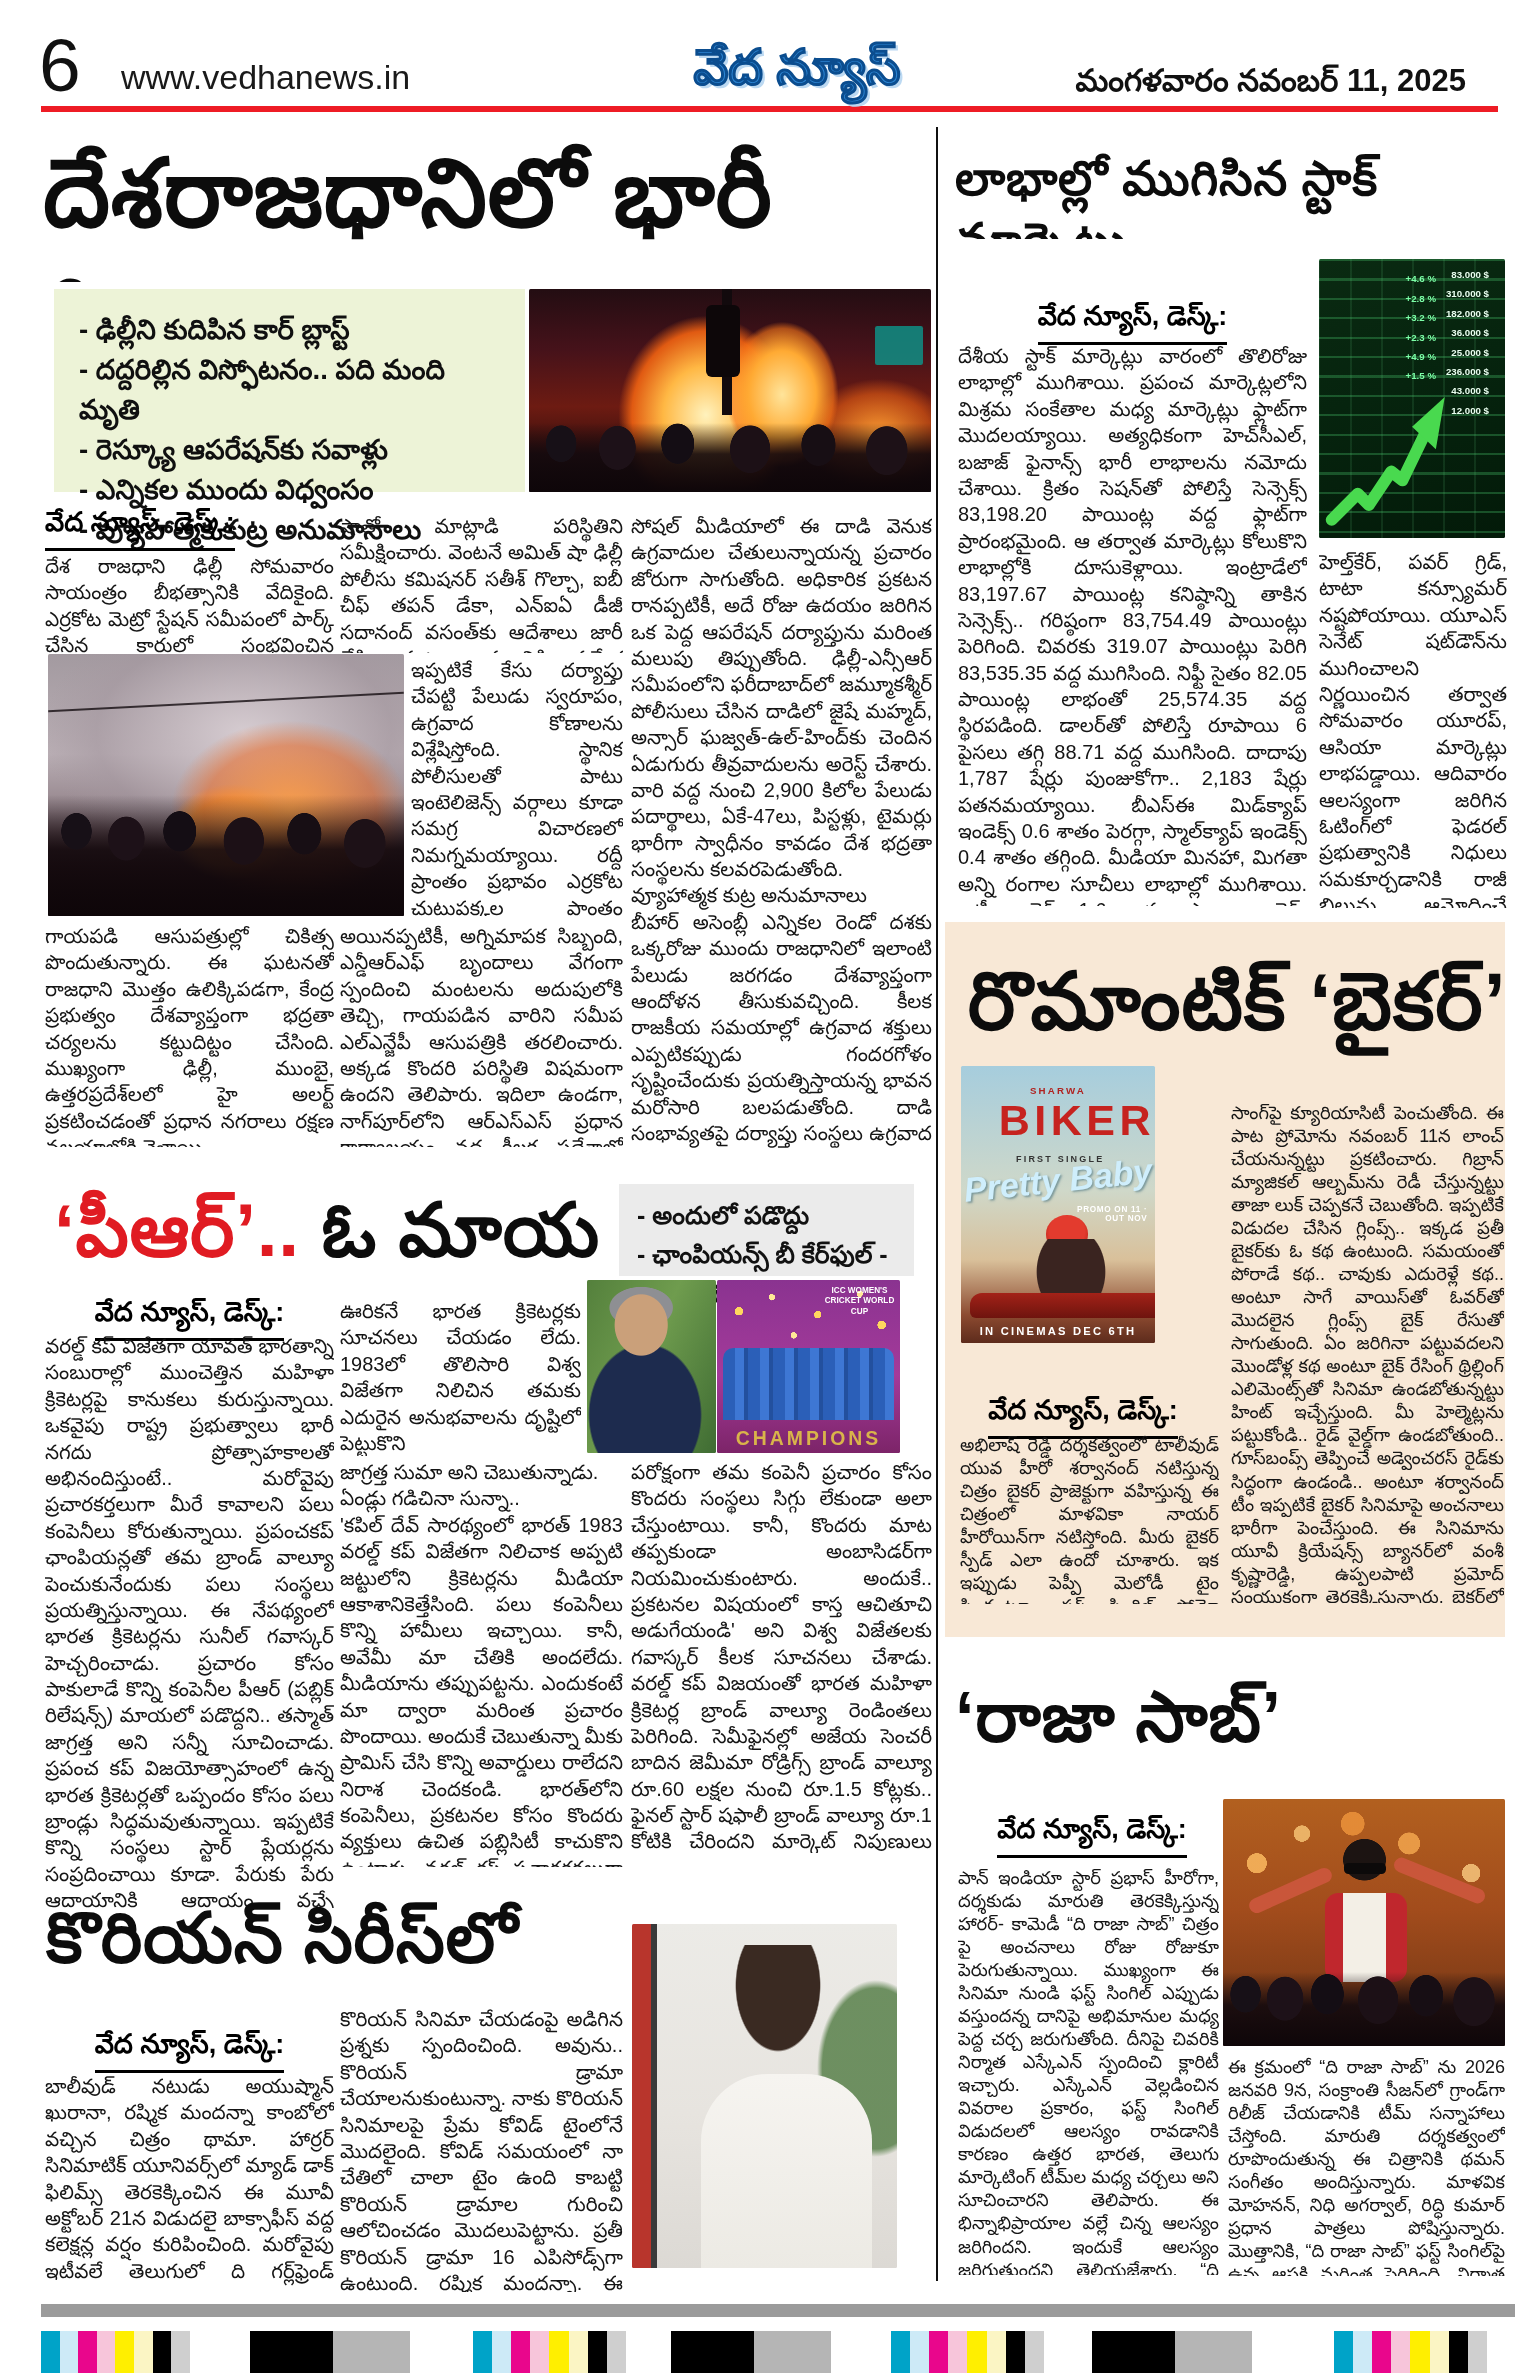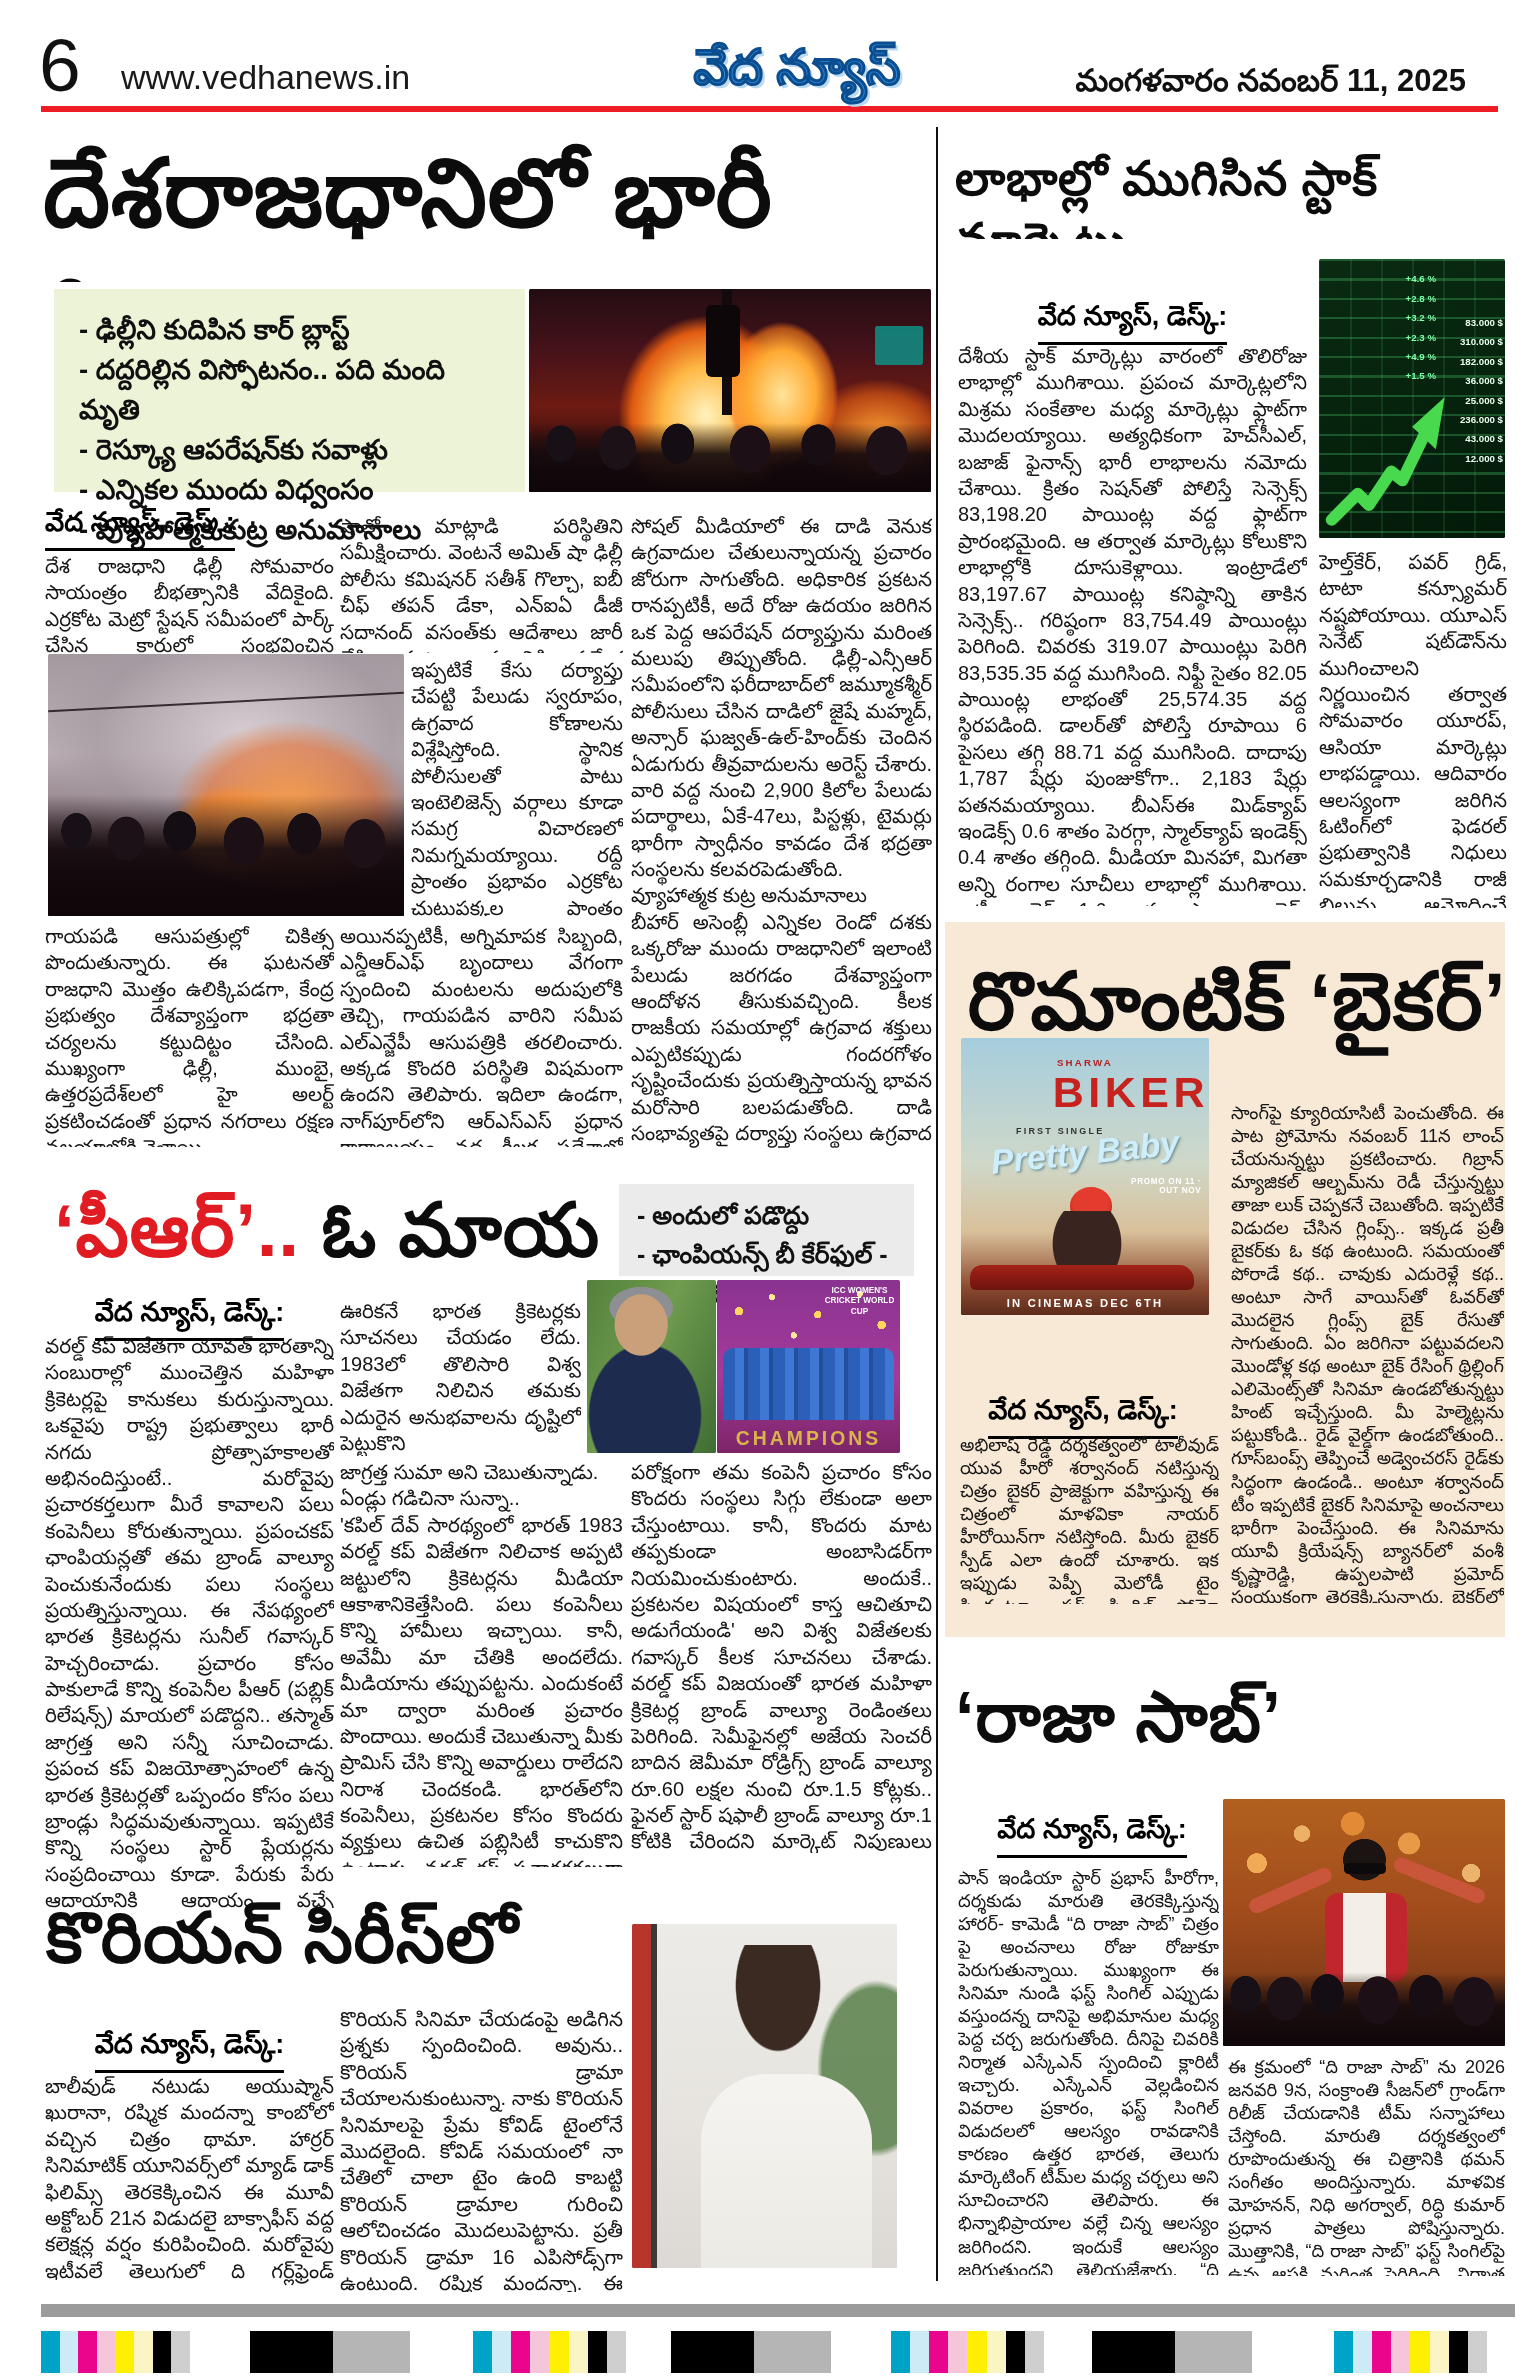--- a/index.html
+++ b/index.html
@@ -167,39 +167,39 @@
   <div class="abs byline center" style="left:958px;top:301px;width:349px;"><span>వేద న్యూస్, డెస్క్:</span></div>
   <div class="abs txt" style="left:958px;top:343px;width:349px;height:563px;">దేశీయ స్టాక్ మార్కెట్లు వారంలో తొలిరోజు లాభాల్లో ముగిశాయి. ప్రపంచ మార్కెట్లలోని మిశ్రమ సంకేతాల మధ్య మార్కెట్లు ఫ్లాట్‌గా మొదలయ్యాయి. అత్యధికంగా హెచ్‌సీఎల్, బజాజ్ ఫైనాన్స్ భారీ లాభాలను నమోదు చేశాయి. క్రితం సెషన్‌తో పోలిస్తే సెన్సెక్స్ 83,198.20 పాయింట్ల వద్ద ఫ్లాట్‌గా ప్రారంభమైంది. ఆ తర్వాత మార్కెట్లు కోలుకొని లాభాల్లోకి దూసుకెళ్లాయి. ఇంట్రాడేలో 83,197.67 పాయింట్ల కనిష్ఠాన్ని తాకిన సెన్సెక్స్.. గరిష్ఠంగా 83,754.49 పాయింట్లు పెరిగింది. చివరకు 319.07 పాయింట్లు పెరిగి 83,535.35 వద్ద ముగిసింది. నిఫ్టీ సైతం 82.05 పాయింట్ల లాభంతో 25,574.35 వద్ద స్థిరపడింది. డాలర్‌తో పోలిస్తే రూపాయి 6 పైసలు తగ్గి 88.71 వద్ద ముగిసింది. దాదాపు 1,787 షేర్లు పుంజుకోగా.. 2,183 షేర్లు పతనమయ్యాయి. బీఎస్ఈ మిడ్‌క్యాప్ ఇండెక్స్ 0.6 శాతం పెరగ్గా, స్మాల్‌క్యాప్ ఇండెక్స్ 0.4 శాతం తగ్గింది. మీడియా మినహా, మిగతా అన్ని రంగాల సూచీలు లాభాల్లో ముగిశాయి. ఐటీ ఇండెక్స్ 1.6 శాతం, ఫార్మా ఇండెక్స్ దాదాపు 1 శాతం, మెటల్ ఇండెక్స్ 0.6 శాతం పెరిగాయి. నిఫ్టీలో ఇన్ఫోసిస్, హెచ్‌సీఎల్ టెక్నాలజీస్, గ్రాసిమ్ ఇండస్ట్రీస్, బజాజ్ ఫైనాన్స్, విప్రో లాభాలను ఆర్జించగా.. ట్రెంట్, అపోలో హాస్పిటల్స్, మ్యాక్స్</div>
 
   <div class="abs photo stockphoto" style="left:1319px;top:259px;width:186px;height:279px;">
     <div class="abs stocknum" style="left:72px;top:10.4px;width:45px;">+4.6 %
 +2.8 %
 +3.2 %
 +2.3 %
 +4.9 %
 +1.5 %</div>
-    <div class="abs stocknum stockprice" style="right:2px;top:6px;width:58px;margin-top:48px;">83.000 $
+    <div class="abs stocknum stockprice" style="right:16px;top:6px;width:58px;">83.000 $
 310.000 $
 182.000 $
 36.000 $
 25.000 $
 236.000 $
 43.000 $
 12.000 $</div>
     <svg class="abs" style="left:4.5px;bottom:7.5px;" width="127" height="186" viewBox="0 0 170 250">
       <polyline points="10,235 45,200 60,215 90,170 105,182 135,120" fill="none" stroke="#49d94f" stroke-width="16" stroke-linejoin="round" stroke-linecap="round"></polyline>
       <polygon points="118,110 162,70 150,140" fill="#49d94f"></polygon>
     </svg>
   </div>
   <div class="abs txt" style="left:1319px;top:549px;width:188px;height:359px;">హెల్త్‌కేర్, పవర్ గ్రిడ్, టాటా కన్స్యూమర్ నష్టపోయాయి. యూఎస్ సెనేట్ షట్‌డౌన్‌ను ముగించాలని నిర్ణయించిన తర్వాత సోమవారం యూరప్, ఆసియా మార్కెట్లు లాభపడ్డాయి. ఆదివారం ఆలస్యంగా జరిగిన ఓటింగ్‌లో ఫెడరల్ ప్రభుత్వానికి నిధులు సమకూర్చడానికి రాజీ బిల్లును ఆమోదించే ప్రక్రియను సెనేట్ ప్రారంభించింది. అయితే, డెమొక్రాట్లు అభ్యంతరం వ్యక్తం చేసి ప్రక్రియను ఆలస్యం చేస్తే తుది ఆమోదం చాలా రోజులు పట్టే అవకాశం ఉంది. డిసెంబర్ మధ్య నాటికి గడువు ముగిసే ఆరోగ్య సంరక్షణ పన్ను క్రెడిట్‌ను పొడిగించడంపై సెనేట్ ఓటు వేసే అవకాశం ఉంది. సుదీర్ఘంగా కొనసాగుతున్న షట్‌డౌన్ ముగిసిపోతుందన్న అంచనాల మధ్య ఎస్అండ్‌పీ500 అంచనాను 0.7 శాతం పెంచాయి. డౌ జోన్స్ ఇండస్ట్రియల్ యావరేజ్ అంచనా 0.1 శాతం పెరిగింది. జర్మనీ డాక్స్ 1.4 శాతం పెరిగి 23,891.71 చేరగా.. పారిస్ సీఏసీ 40 0.9 శాతం పెరిగి 8,024.23.. బ్రిటన్ ఎఫ్‌టీఎస్ఈ-100 0.5 శాతం పెరిగి 9,729.77కి చేరుకుంది.</div>
 
   <div class="abs creambox" style="left:945px;top:922px;width:560px;height:715px;"></div>
   <div class="abs headline" style="left:955px;top:952px;width:540px;height:112px;font-size:80px;text-align:center;line-height:1.25;margin-left:12px;">రొమాంటిక్ ‘బైకర్’</div>
 
-  <div class="abs photo poster" style="left:961px;top:1038px;width:248px;height:277px;">
+  <div class="abs photo poster" style="left:961px;top:1066px;width:194px;height:277px;">
     <div class="abs" style="left:0;top:19.4px;width:100%;text-align:center;font-size:9.7px;font-weight:bold;color:#b02320;letter-spacing:2.2px;">SHARWA</div>
     <div class="abs" style="left:0;top:30px;width:100%;text-align:right;font-size:43px;font-weight:900;color:#c6231f;letter-spacing:4.5px;">BIKER</div>
     <div class="abs" style="left:15px;top:88px;font-size:9px;font-weight:bold;color:#333;letter-spacing:2.2px;margin-left:40px;">FIRST SINGLE</div>
     <div class="abs" style="left:0;top:95px;width:100%;text-align:center;font-size:34px;font-style:italic;font-weight:bold;color:#cfeefc;transform:rotate(-6deg);text-shadow:1.5px 1.5px 2.2px rgba(40,90,110,.5);">Pretty Baby</div>
     <div class="abs" style="right:7.5px;top:139px;width:89px;text-align:right;font-size:8.2px;font-weight:bold;color:#fff;letter-spacing:0.7px;">PROMO ON 11 · OUT NOV</div>
     <div class="abs" style="left:44%;top:149px;width:42px;height:37px;background:radial-gradient(circle at 50% 45%,#e33b2e 60%,#a31d14 100%);border-radius:50% 50% 46% 46%;"></div>
     <div class="abs" style="left:30%;top:173px;width:104px;height:82px;background:radial-gradient(52px 67px at 50% 40%,#3a2420 65%, rgba(0,0,0,0) 67%);"></div>
     <div class="abs" style="left:9px;bottom:25px;width:224px;height:25px;background:linear-gradient(180deg,#a32218,#6e140e);border-radius:12px 15px 6px 6px;"></div>
     <div class="abs" style="left:0;bottom:6px;width:100%;text-align:center;font-size:11.2px;font-weight:bold;color:#fff;letter-spacing:2.2px;">IN CINEMAS DEC 6TH</div>
   </div>

